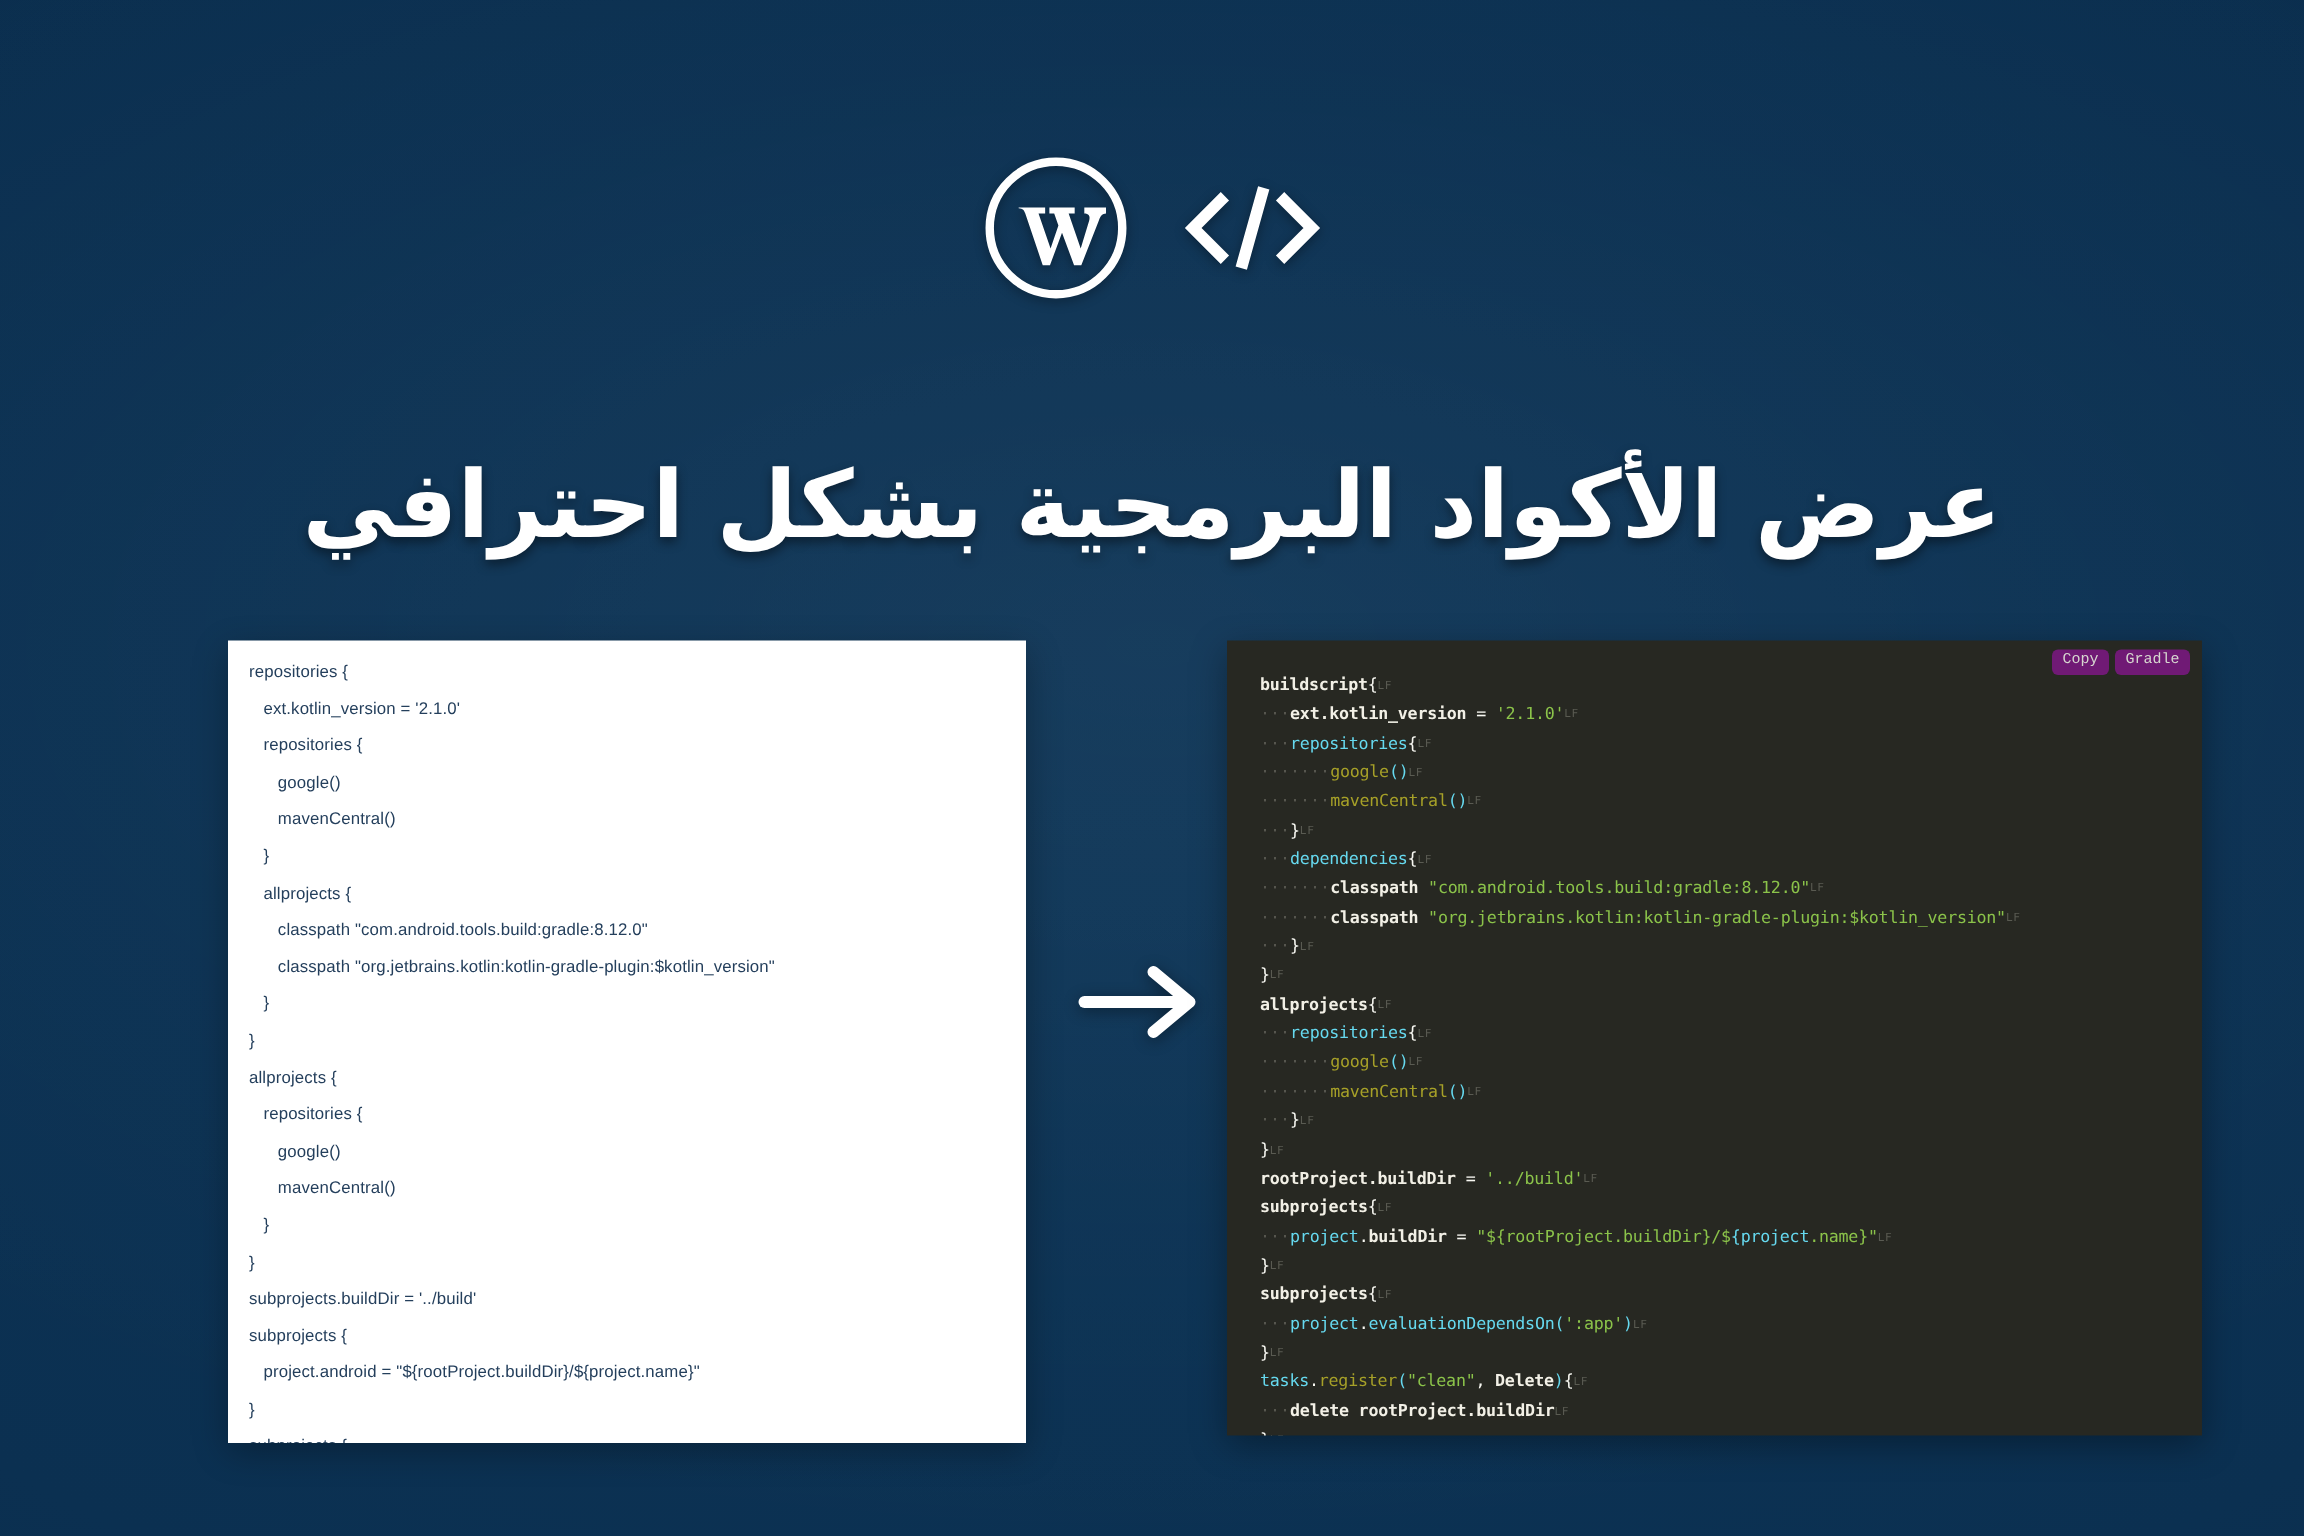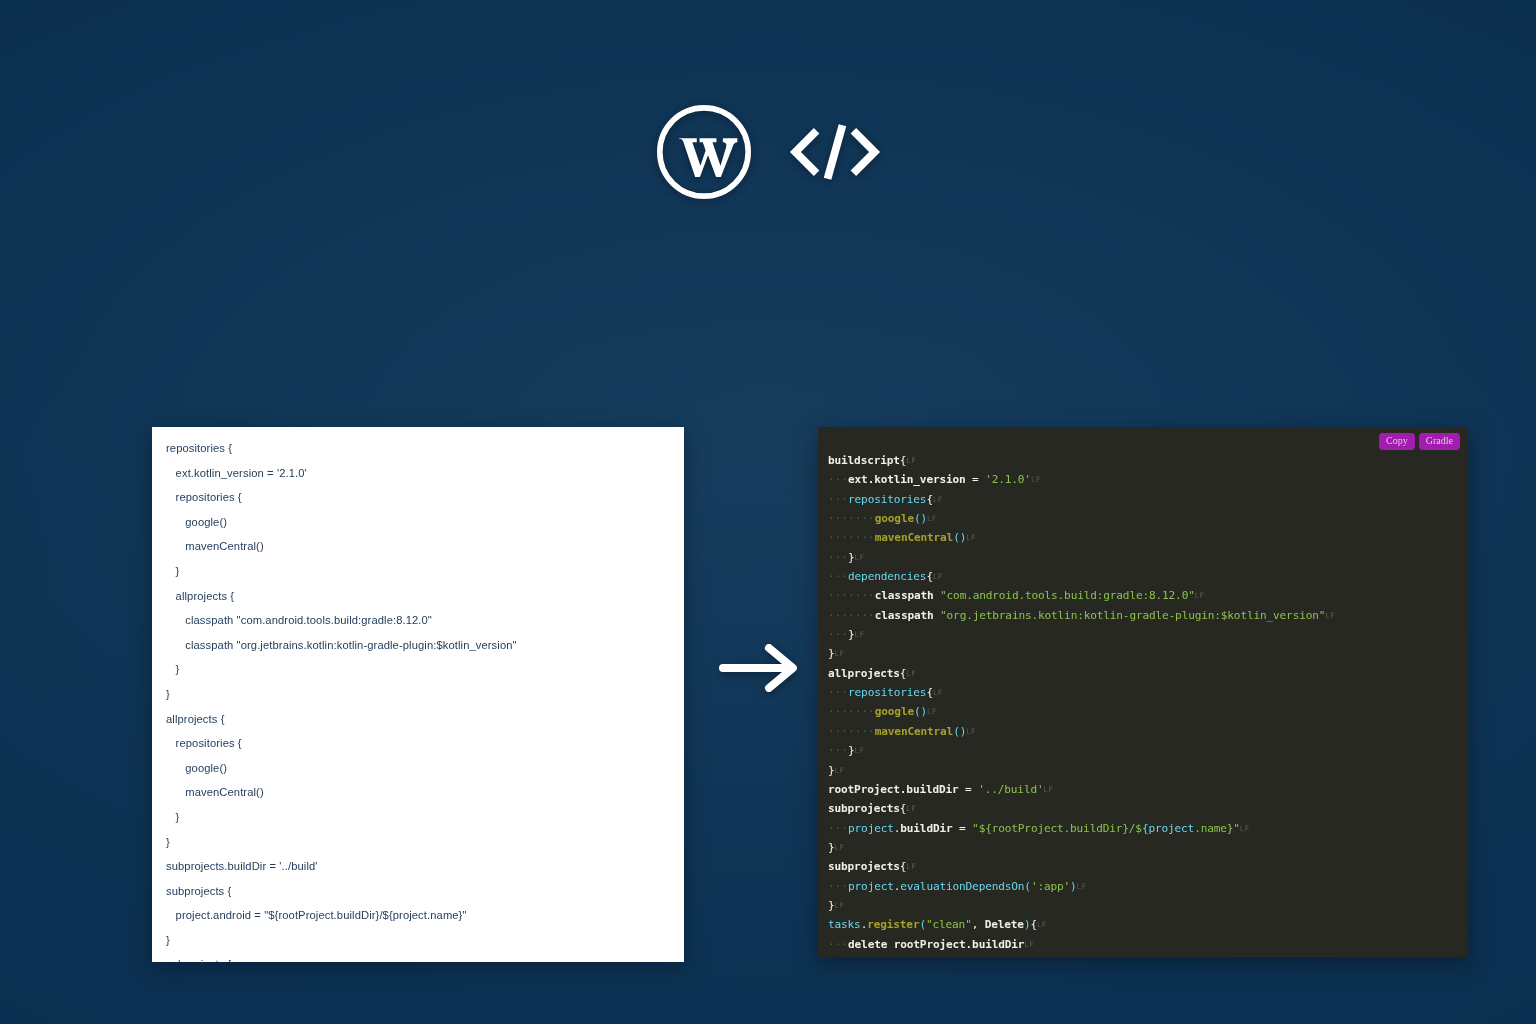--- a/index.html
+++ b/index.html
@@ -127,46 +127,46 @@
   }
   .hl-toolbar {
     position: absolute;
     top: 6px;
     right: 8px;
     display: flex;
     gap: 4px;
     z-index: 5;
   }
   .hl-btn {
-    background: #a21caf;
+    background: #701a75;
     color: #d7d7d0;
     border: none;
     border-radius: 4px;
     padding: 3px 7px 4px 7px;
-    font-family: Liberation Serif, serif;
+    font-family: Liberation Mono, monospace;
     font-size: 10px;
     line-height: 1;
     cursor: pointer;
   }
   .hl-code {
-    margin: 0;
-    padding: 24px 12px 0 10px;
+    margin: 12px;
+    padding: 8px 12px 0 10px;
     font-family: "DejaVu Sans Mono", "Liberation Mono", monospace;
     font-size: 11.1px;
     line-height: 19.35px;
     white-space: pre;
     color: #f8f8f2;
     letter-spacing: -0.15px;
   }
   .hl-code .ln { display: block; height: 19.35px; }
 
   
   .t-plain   { color: #f8f8f2; }
   .t-kw      { color: #f2f0e6; font-weight: 700; }
-  .t-fn      { color: #a6a028; font-weight: bold; }
+  .t-fn      { color: #a6a028; }
   .t-prop    { color: #66d9ef; }
   .t-str     { color: #8bc34a; }
   .t-paren   { color: #66d9ef; }
   .t-brace   { color: #f8f8f2; }
   .t-op      { color: #f8f8f2; }
   .ws        { color: #56564e; letter-spacing: 0px; }
   .lf        { color: #5a5b52; font-size: 7.4px; vertical-align: 1px; letter-spacing: 0.4px; }
 </style>
 </head>
 <body>
@@ -182,20 +182,21 @@
     </svg>
     <svg class="code-tag" viewBox="0 0 100 72" aria-hidden="true">
       <g fill="none" stroke="#ffffff" stroke-width="8.5" stroke-linecap="square" stroke-linejoin="miter">
         <polyline points="27,16 7,36 27,56"></polyline>
         <polyline points="73,16 93,36 73,56"></polyline>
         <line x1="57" y1="11" x2="43" y2="61"></line>
       </g>
     </svg>
   </div>
 
+  <h1 class="headline">عرض الأكواد البرمجية بشكل احترافي</h1>
 
   <div class="panels">
 
     <div class="plain-panel">
       <pre class="plain-code"><span>repositories {</span>
 <span>   ext.kotlin_version = '2.1.0'</span>
 <span>   repositories {</span>
 <span>      google()</span>
 <span>      mavenCentral()</span>
 <span>   }</span>

